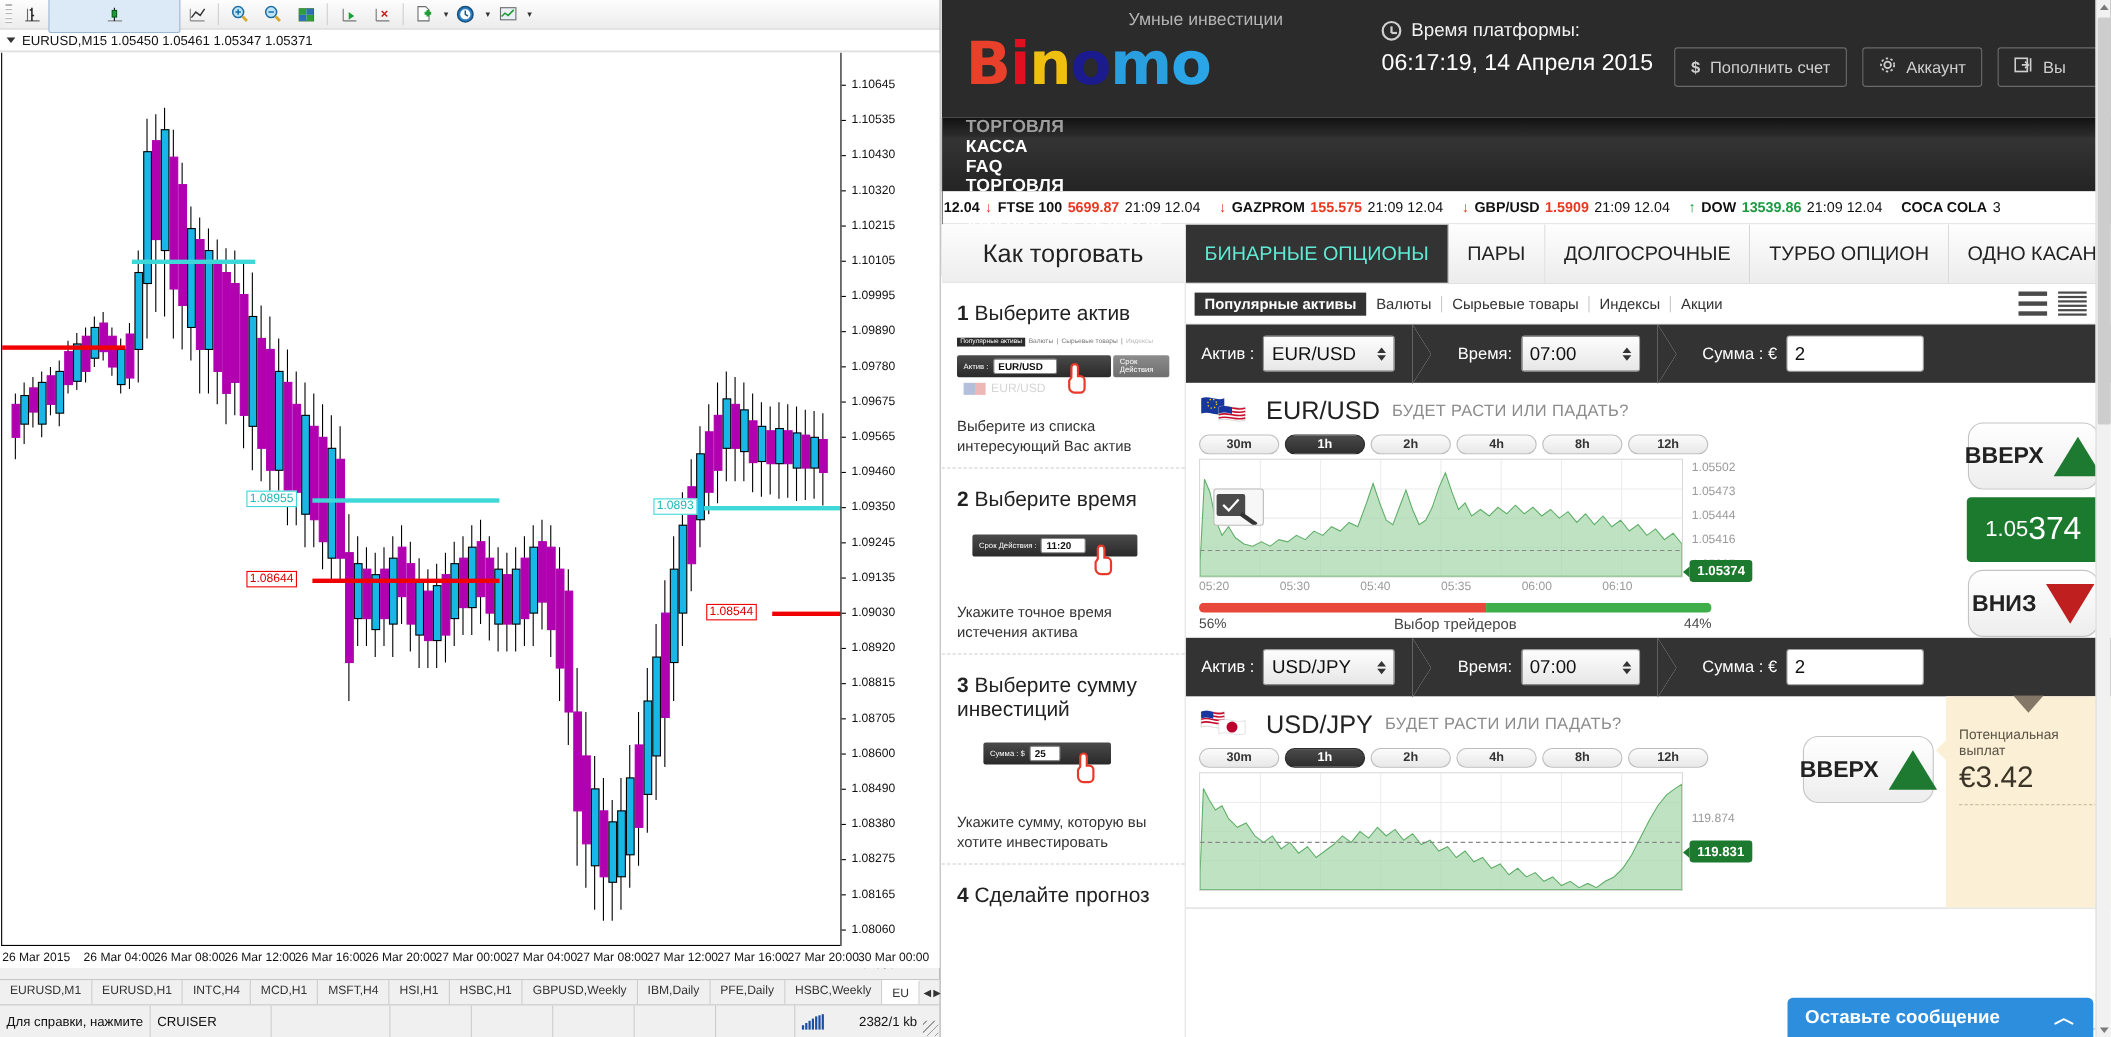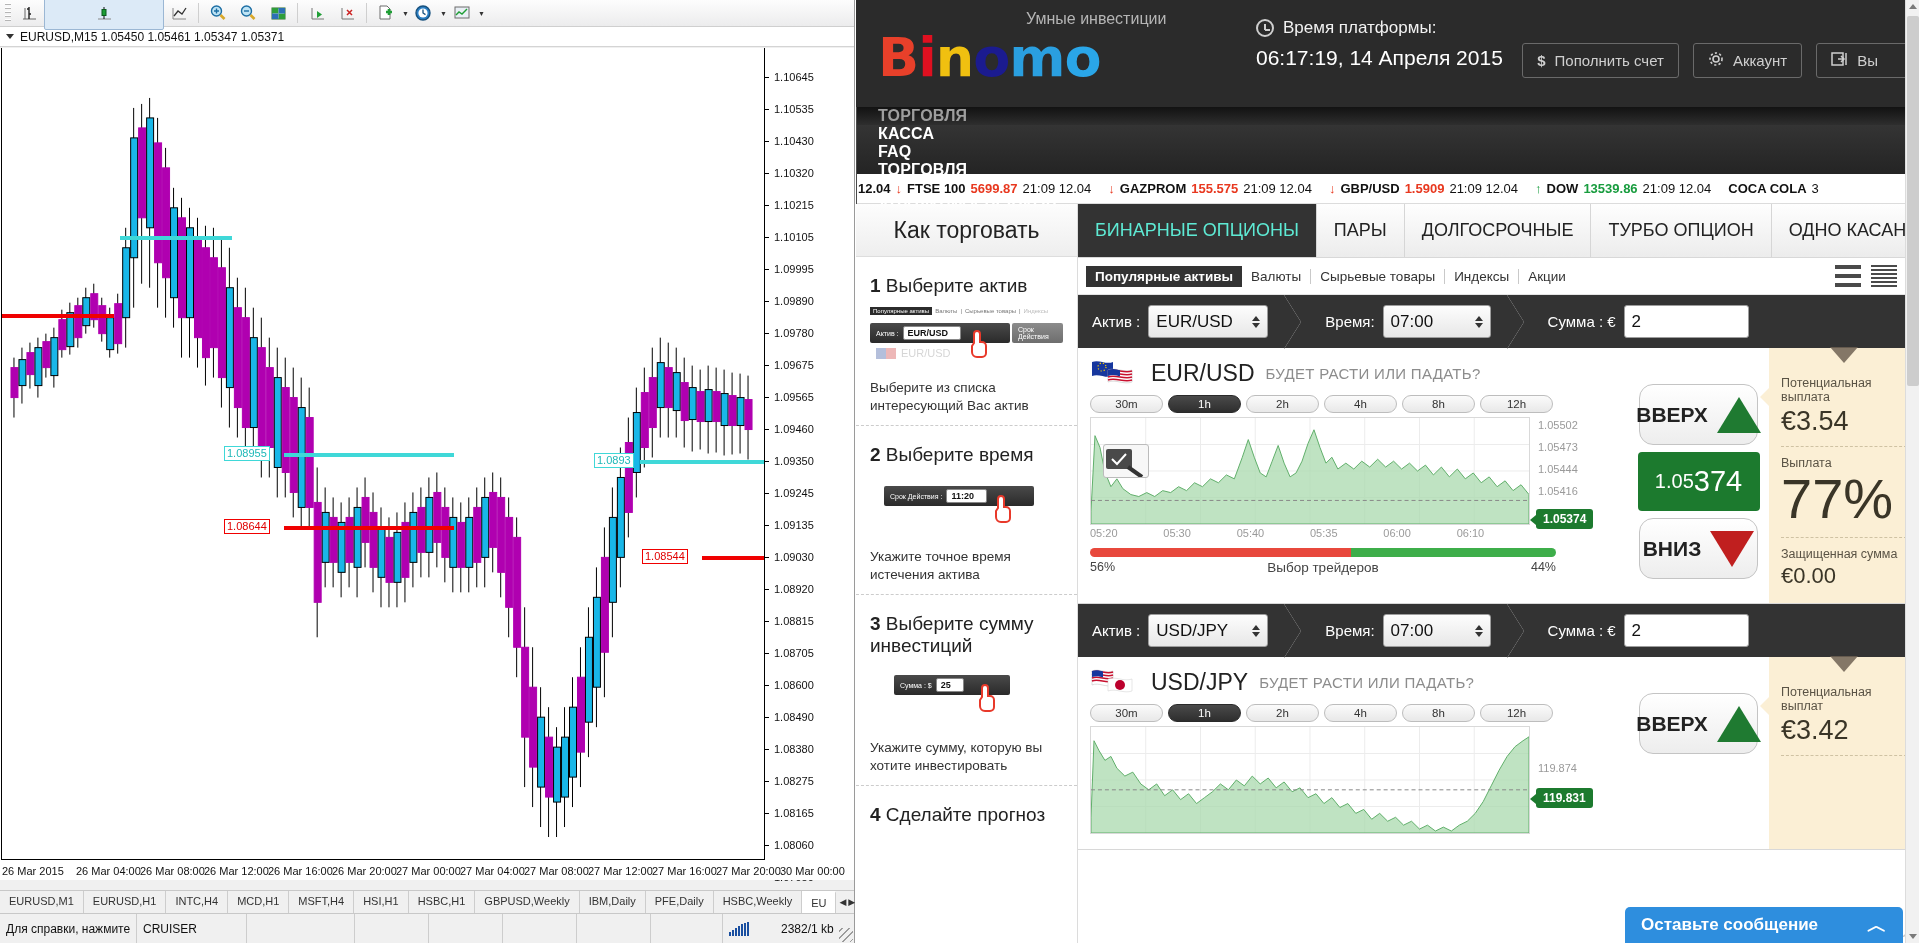--- a/index.html
+++ b/index.html
@@ -120,21 +120,21 @@
          display:flex; align-items:center; padding:0 7px; font-size:17px; color:#111; }
 
   .card-body { display:flex; min-height:192px; }
   .cb-left { flex:1; padding:10px 0 0 12px; position:relative;}
   .pair-title { display:flex; align-items:center; gap:11px; margin-bottom:7px;}
   .flags { width:50px;height:30px; position:relative;}
   .pair-name { font-size:23px; color:#222; }
   .pair-q { font-size:15px; color:#8c8c8c; letter-spacing:.3px;}
   .tfrow { display:flex; gap:5px; margin-bottom:4px;}
   .tf { width:73px; height:18px; border:1px solid #bdbdbd; border-radius:9px; background:linear-gradient(#fbfbfb,#e8e8e8);
-        display:flex;align-items:center;justify-content:center; font-size:11.5px; font-weight:normal; color:#333;}
+        display:flex;align-items:center;justify-content:center; font-size:11.5px; font-weight:bold; color:#333;}
   .tf.active { background:linear-gradient(#4a4a4a,#2e2e2e); color:#fff; border-color:#2a2a2a;}
   .mini-chart { position:relative; height:108px; width:440px; border:1px solid #d9d9d9; background:#fff;}
   .mc-prices { position:absolute; left:448px; top:0; width:70px; height:108px; font-size:11px; color:#9a9a9a;}
   .mc-prices div { position:absolute; }
   .mc-x { display:flex; width:440px; margin-top:2px; font-size:11px; color:#9a9a9a;}
   .mc-x span { flex:1; }
   .badge-px { position:absolute; background:#1c7a2e; color:#fff; font-size:12px; font-weight:bold;
               padding:3px 7px; border-radius:3px; }
   .badge-px:before{content:"";position:absolute;left:-6px;top:6px;border-top:5px solid transparent;border-bottom:5px solid transparent;border-right:6px solid #1c7a2e;}
   .sentiment { margin-top:9px; width:466px; }
@@ -840,32 +840,20 @@
               <div class="pxbtn">
                 <span class="s">1.05</span>
                 <span class="b">374</span>
               </div>
               <div class="dirbtn">
                 <span>ВНИЗ</span>
                 <span class="tri-dn2"></span>
               </div>
             </div>
 
-            <div class="payout">
-              <div class="po-arrow"></div>
-              <div style="height:14px"></div>
-              <div class="po-lab">Потенциальная выплата</div>
-              <div class="po-val">€3.54</div>
-              <div class="po-sep"></div>
-              <div class="po-lab">Выплата</div>
-              <div class="po-big">77%</div>
-              <div class="po-sep"></div>
-              <div class="po-lab">Защищенная сумма</div>
-              <div class="po-val" style="font-size:22px">€0.00</div>
-            </div>
           </div>
         </div>
 
         <div class="card">
           <div class="selbar">
             <div class="selgrp">
               <span>Актив :</span>
               <span class="sel">
                 <span>USD/JPY</span>
                 <span class="spin">

